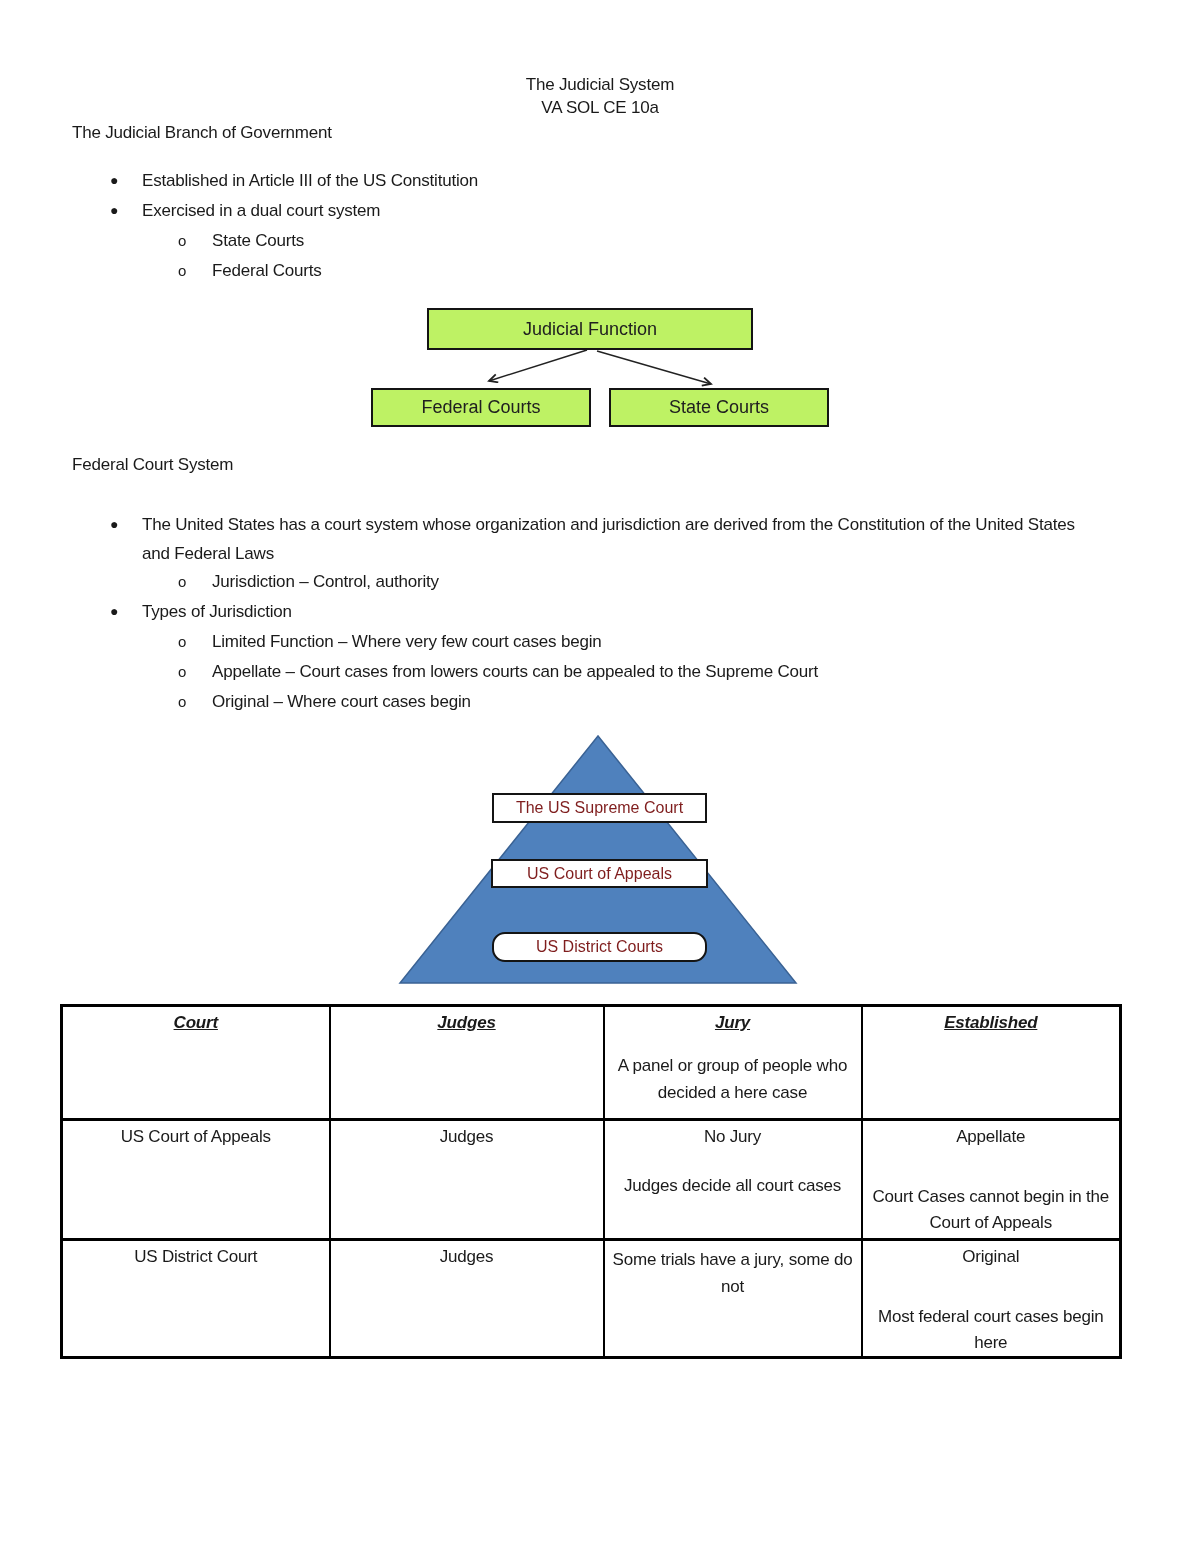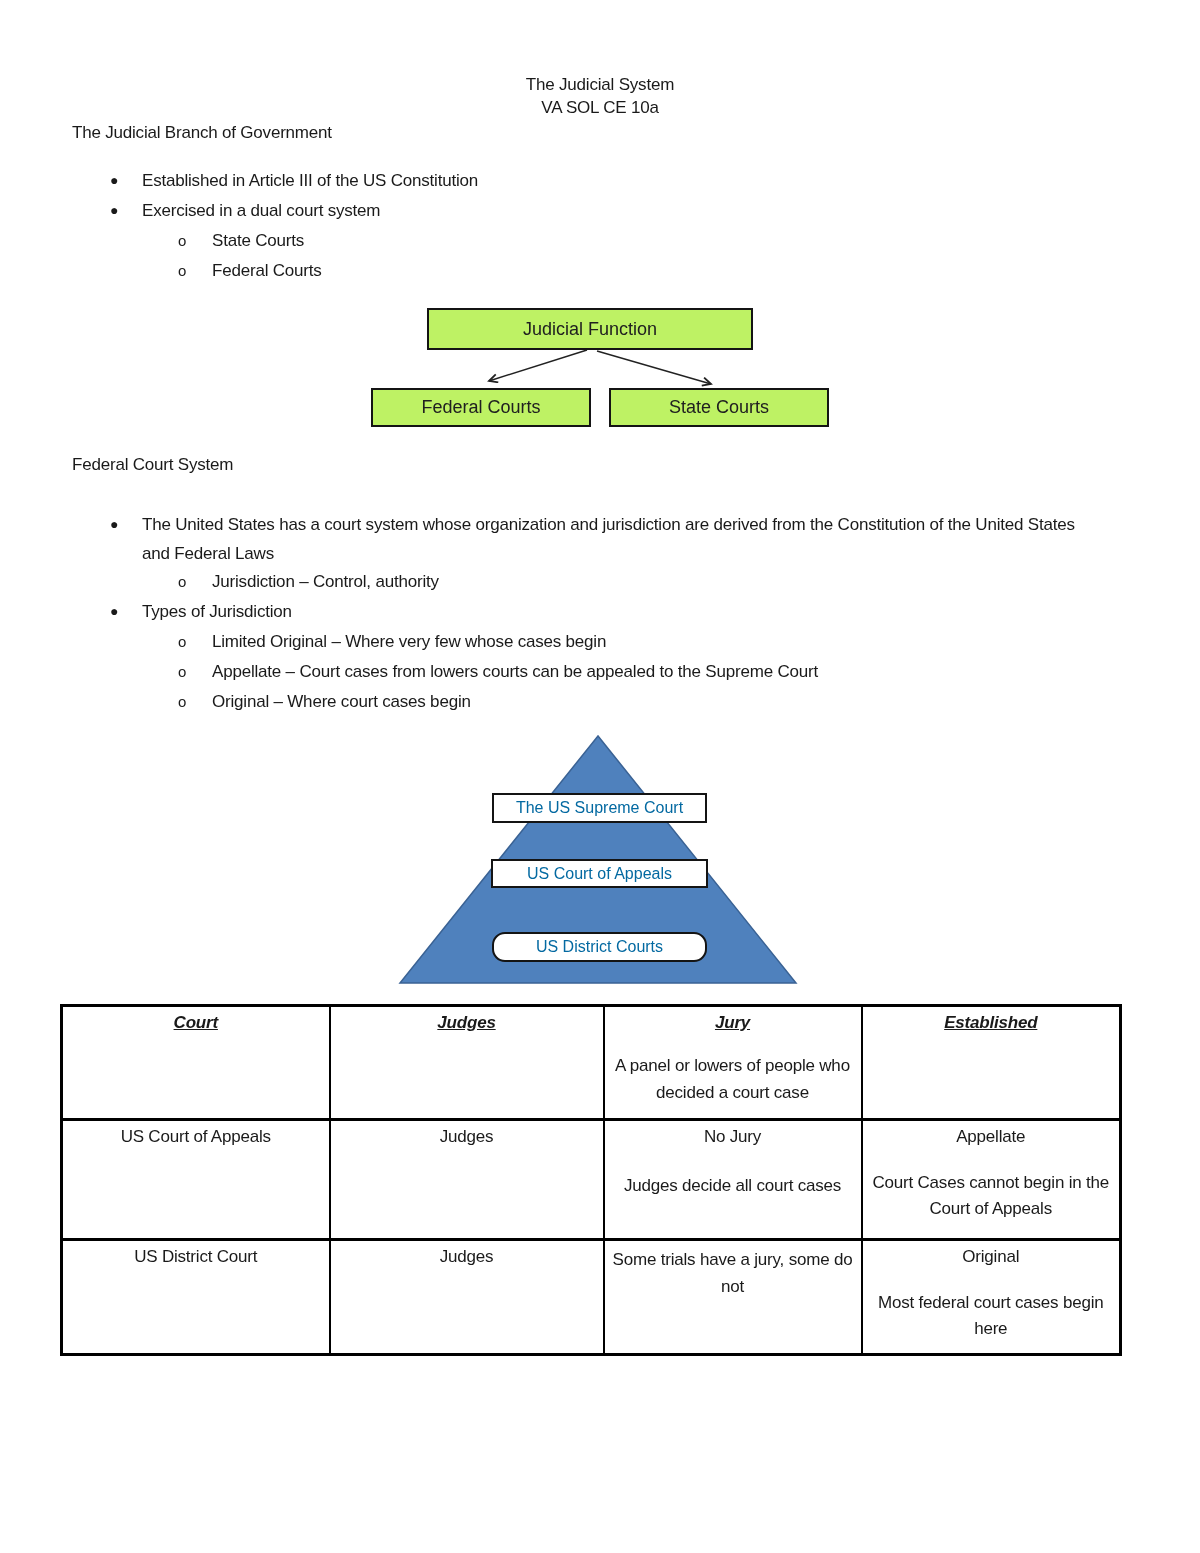--- a/index.html
+++ b/index.html
@@ -21,38 +21,38 @@
   .dbox {
     position:absolute; border:2px solid #141414; background:#bef264;
     display:flex; align-items:center; justify-content:center;
     font-size:18px; letter-spacing:0; color:#202020;
   }
 
   
   .pbox {
     position:absolute; border:2px solid #141414; background:#fff;
     display:flex; align-items:center; justify-content:center;
-    font-size:16px; letter-spacing:0; color:#0369a1;
+    font-size:16px; letter-spacing:0; color:#7f1d1d;
   }
 
   
   table.info {
     position:absolute; left:60px; top:1004px; width:1059px;
     border-collapse:collapse; table-layout:fixed;
     border:3px solid #000;
   }
   table.info td {
     border:2px solid #000; vertical-align:top; text-align:center;
     padding:5px 6px 0 6px; font-size:17px; line-height:22px;
   }
   tr.thick td { border-top-width:3px; }
   .hlbl { font-weight:bold; font-style:italic; text-decoration:underline; }
   .note { margin-top:18px; line-height:27px; }
   .gap  { margin-top:27px; }
-  .gap2 { margin-top:22px; line-height:26px; }
+  .gap2 { margin-top:36px; line-height:26px; }
   .wrap2 { line-height:27px; }
 </style>
 </head>
 <body>
 
 <div class="page">
 
   <div class="abs t17 center" style="left:0; top:74; width:1200px; top:74px;">The Judicial System</div>
   <div class="abs t17 center" style="left:0; top:97px; width:1200px;">VA SOL CE 10a</div>
 
@@ -105,21 +105,21 @@
   <div class="brow t17" style="left:178px; top:571px;">
     <span class="g2">o</span>
     <span>Jurisdiction – Control, authority</span>
   </div>
   <div class="brow t17" style="left:110px; top:601px;">
     <span class="g1">●</span>
     <span>Types of Jurisdiction</span>
   </div>
   <div class="brow t17" style="left:178px; top:631px;">
     <span class="g2">o</span>
-    <span>Limited Original – Where very few whose cases begin</span>
+    <span>Limited Function – Where very few court cases begin</span>
   </div>
   <div class="brow t17" style="left:178px; top:661px;">
     <span class="g2">o</span>
     <span>Appellate – Court cases from lowers courts can be appealed to the Supreme Court</span>
   </div>
   <div class="brow t17" style="left:178px; top:691px;">
     <span class="g2">o</span>
     <span>Original – Where court cases begin</span>
   </div>
 
@@ -148,21 +148,21 @@
     <tbody>
         <tr style="height:114px;">
       <td>
         <div class="hlbl">Court</div>
       </td>
       <td>
         <div class="hlbl">Judges</div>
       </td>
       <td>
         <div class="hlbl">Jury</div>
-        <div class="note">A panel or lowers of people who decided a court case</div>
+        <div class="note">A panel or group of people who decided a here case</div>
       </td>
       <td>
         <div class="hlbl">Established</div>
       </td>
     </tr>
     <tr class="thick" style="height:120px;">
       <td>
         <div>US Court of Appeals</div>
       </td>
       <td>

